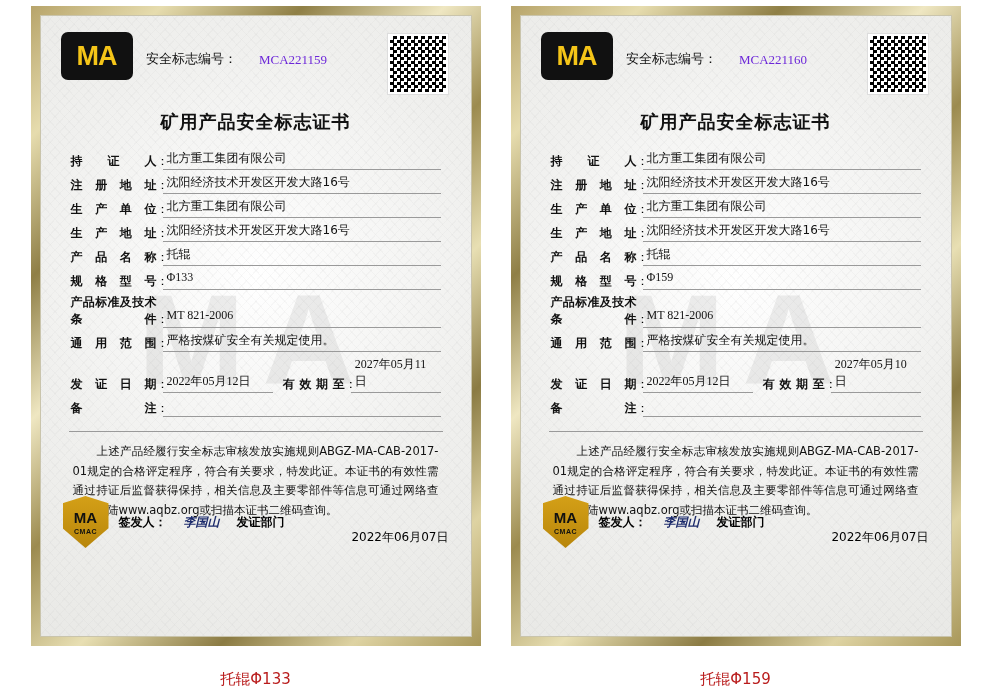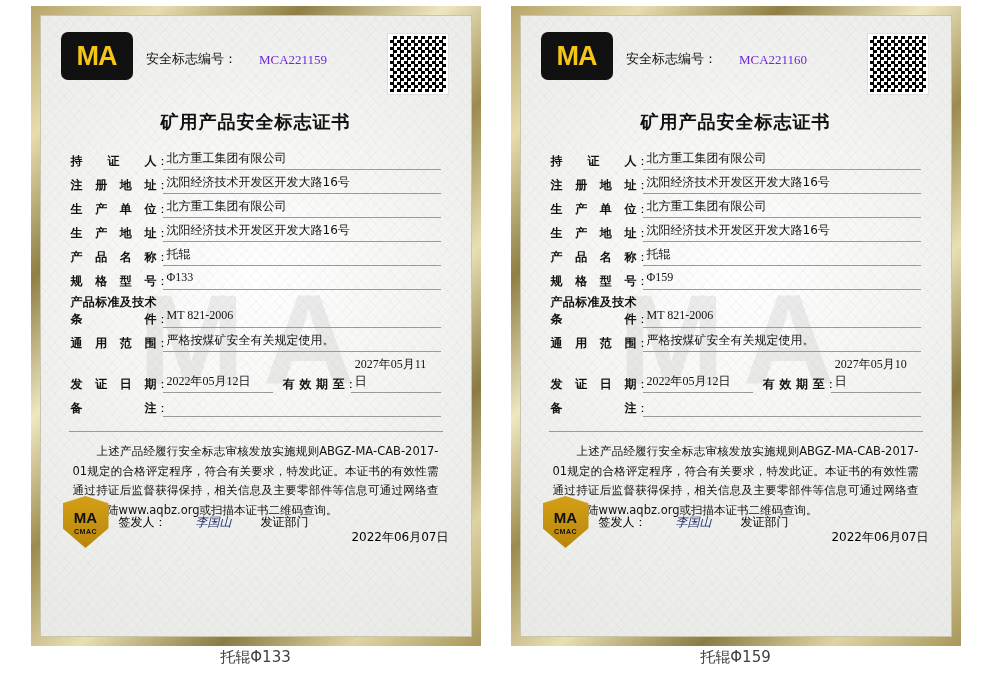--- a/index.html
+++ b/index.html
@@ -70,28 +70,28 @@
   .footer{position:absolute;left:22px;right:22px;bottom:88px;display:flex;align-items:center;gap:10px;}
   .seal{width:46px;height:52px;position:relative;flex:none;}
   .seal .shield{
     width:46px;height:52px;
     background:linear-gradient(#d4a017,#b8860b);
     clip-path:polygon(50% 0,100% 14%,100% 62%,50% 100%,0 62%,0 14%);
     display:flex;flex-direction:column;align-items:center;justify-content:center;
   }
   .seal .mark{color:#111;font-size:15px;font-weight:bold;line-height:1;}
   .seal .cmac{color:#111;font-size:7px;font-weight:bold;margin-top:3px;letter-spacing:.5px;}
-  .sign-line{display:flex;align-items:flex-end;gap:16px;flex:1;}
+  .sign-line{display:flex;align-items:flex-end;gap:4px;flex:1;font-weight:bold;}
   .sign-lbl{font-size:12px;font-family:"DejaVu Sans",sans-serif;white-space:nowrap;}
   .sign-val{
     font-family:"Liberation Serif",serif;font-size:12px;font-style:italic;color:#1b2a6b;
     min-width:62px;text-align:center;
   }
   .date-right{position:absolute;right:22px;bottom:90px;font-size:12px;font-family:"DejaVu Sans",sans-serif;}
-  .caption{margin-top:2px;font-size:15px;color:#404040;font-family:"DejaVu Sans",sans-serif;}
+  .caption{margin-top:24px;font-size:15px;color:#b91c1c;font-family:"DejaVu Sans",sans-serif;}
 </style>
 </head>
 <body>
 
 <div class="page">
 
   <div class="cert-wrap">
     <div class="cert">
       <div class="cert-inner">
         <div class="guilloche"></div>

